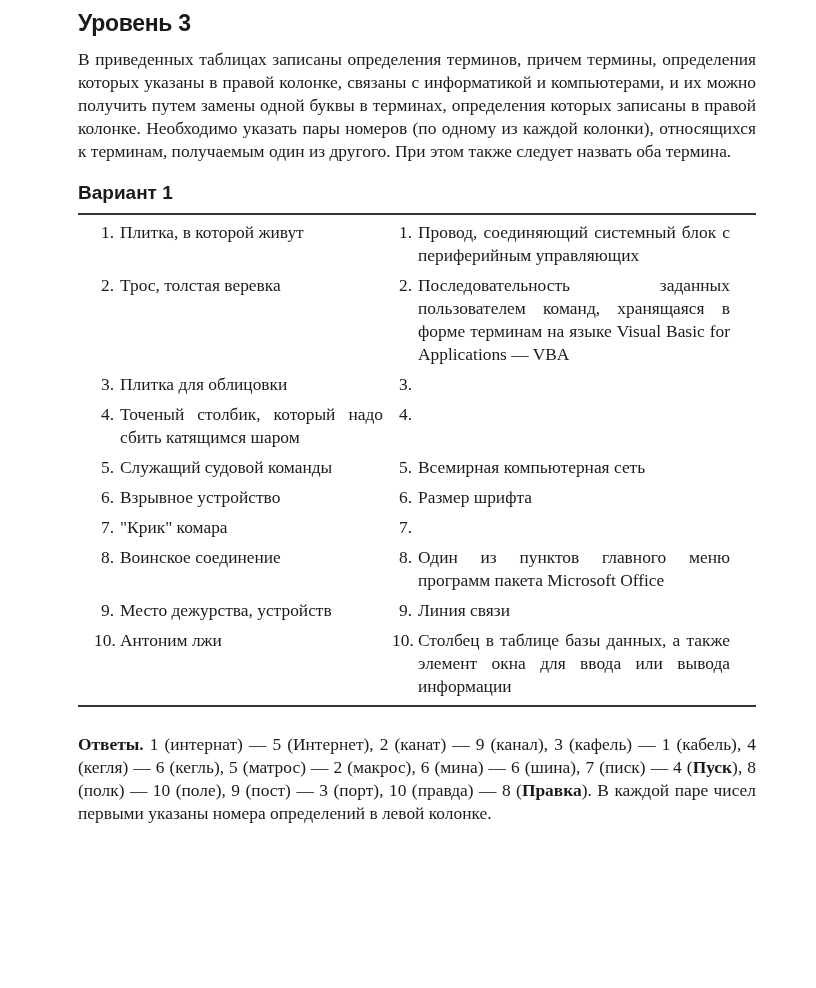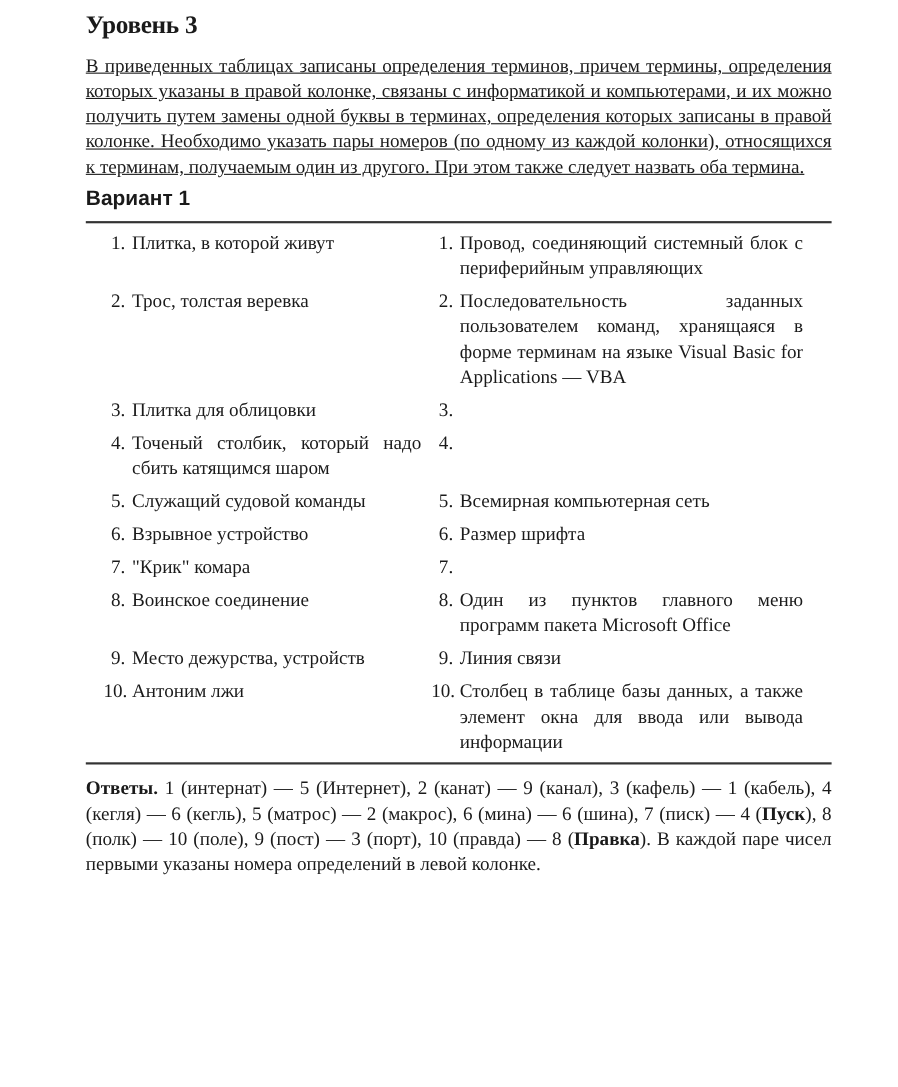--- a/index.html
+++ b/index.html
@@ -14,41 +14,40 @@
       position: relative;
       color: #1a1a1a;
     }
     .page {
       position: absolute;
       left: 78px;
       top: 0;
       width: 678px;
     }
     .h-level {
-      font-family: Liberation Serif, serif;
+      font-family: Liberation Sans, sans-serif;
       font-weight: bold;
       font-size: 23px;
       margin: 8px 0 0 0;
       line-height: 30px;
       letter-spacing: -0.3px;
     }
     .intro {
       font-family: "Liberation Serif", serif;
       font-size: 17.4px;
       line-height: 23px;
       text-align: justify;
       margin: 10px 0 0 0;
       hyphens: manual;
-      text-decoration: underline;
     }
     .h-variant {
       font-family: "Liberation Sans", sans-serif;
       font-weight: bold;
       font-size: 19px;
-      margin: 6px 0 0 0;
+      margin: 18px 0 0 0;
       line-height: 24px;
     }
     .rule {
       height: 2px;
       background: #333;
       margin: 8px 0 0 0;
     }
     .table {
       margin-top: 6px;
       font-family: "Liberation Serif", serif;
@@ -82,21 +81,21 @@
     .cell.right .num { width: 26px; }
     .txt {
       flex: 1 1 auto;
       text-align: justify;
     }
     .answers {
       font-family: "Liberation Serif", serif;
       font-size: 17.4px;
       line-height: 23px;
       text-align: justify;
-      margin-top: 10px;
+      margin-top: 26px;
     }
     .answers b { font-weight: bold; }
   </style>
 </head>
 <body>
 
 <div class="page">
   <h1 class="h-level">Уровень 3</h1>
   <p class="intro">В приведенных таблицах записаны определения терминов, причем термины, определения которых указаны в правой колонке, связаны с информатикой и компьютерами, и их можно получить путем замены одной буквы в терминах, определения которых записаны в правой колонке. Необходимо указать пары номеров (по одному из каждой колонки), относящихся к терминам, получаемым один из другого. При этом также следует назвать оба термина.</p>
   <h2 class="h-variant">Вариант 1</h2>

